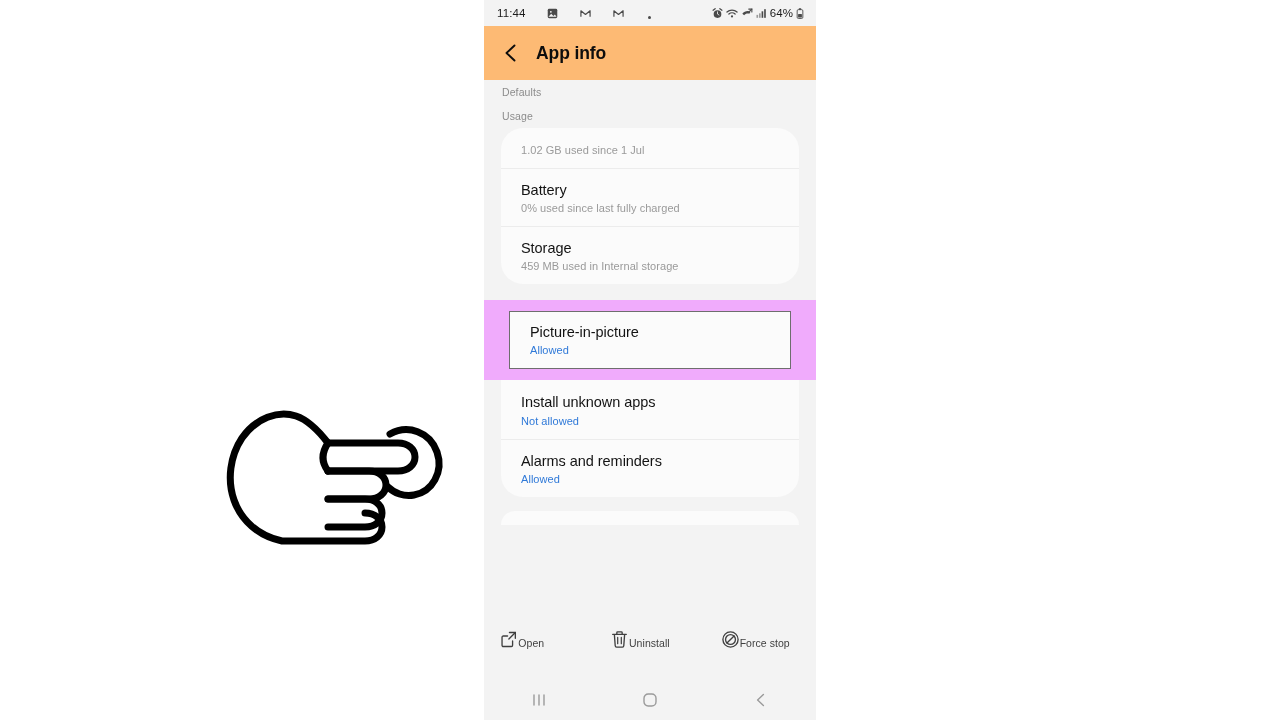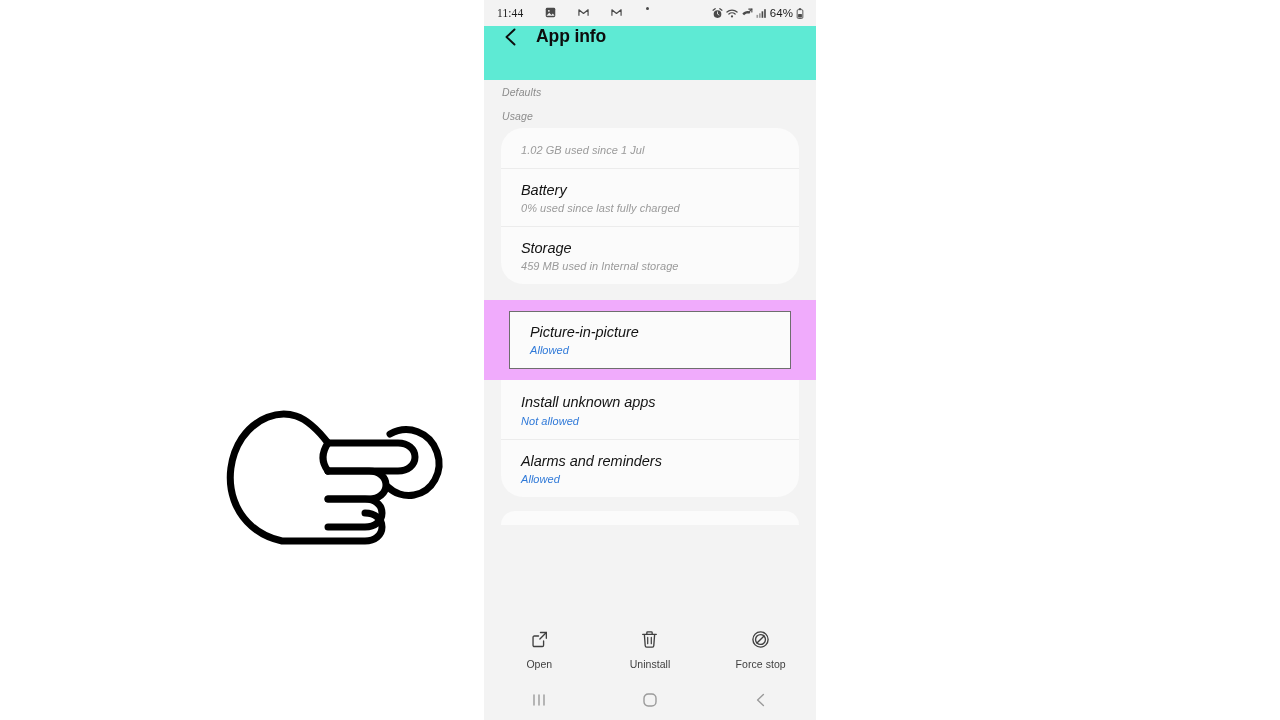--- a/index.html
+++ b/index.html
@@ -40,23 +40,22 @@
     height: 26px;
     display: flex;
     align-items: center;
     justify-content: space-between;
     padding: 0 12px 0 13px;
     box-sizing: border-box;
     background: #f3f3f3;
   }
   .sb-left {
     display: flex;
-    align-items: flex-start;
+    align-items: flex-end;
     gap: 22px;
-    font-family: Liberation Serif, serif;
   }
   .sb-time {
     font-size: 11.5px;
     color: #1b1b1b;
     letter-spacing: 0.1px;
   }
   .sb-right {
     display: flex;
     align-items: center;
     gap: 3px;
@@ -72,43 +71,42 @@
     height: 3px;
     border-radius: 50%;
     background: #4a4a4a;
     display: inline-block;
     margin-left: 2px;
   }
 
   
   #title-bar {
     display: flex;
-    align-items: flex-start;
+    align-items: center;
     height: 54px;
     padding-left: 16px;
-    background: #5eead4;
+    background: #fdba74;
   }
   #back-chevron {
     width: 22px;
     height: 22px;
     margin-right: 14px;
     flex: none;
   }
   #page-title {
     font-size: 17.5px;
     font-weight: bold;
     color: #0d0d0d;
     letter-spacing: -0.1px;
   }
 
   
   #content {
     background: #f3f3f3;
     padding: 0;
-    font-style: italic;
   }
   .section-header {
     font-size: 10.5px;
     color: #8c8c8c;
     padding: 6px 0 6px 18px;
     letter-spacing: 0.1px;
   }
   .card {
     background: #fbfbfb;
     margin: 0 17px;
@@ -183,21 +181,21 @@
     height: 58px;
     display: flex;
     align-items: flex-start;
     justify-content: space-around;
     padding-top: 6px;
     box-sizing: border-box;
     background: #f3f3f3;
   }
   .action {
     display: flex;
-    flex-direction: column;
+    flex-direction: row;
     align-items: center;
     width: 80px;
   }
   .action-icon {
     height: 22px;
     display: flex;
     align-items: center;
     justify-content: center;
   }
   .action-label {

